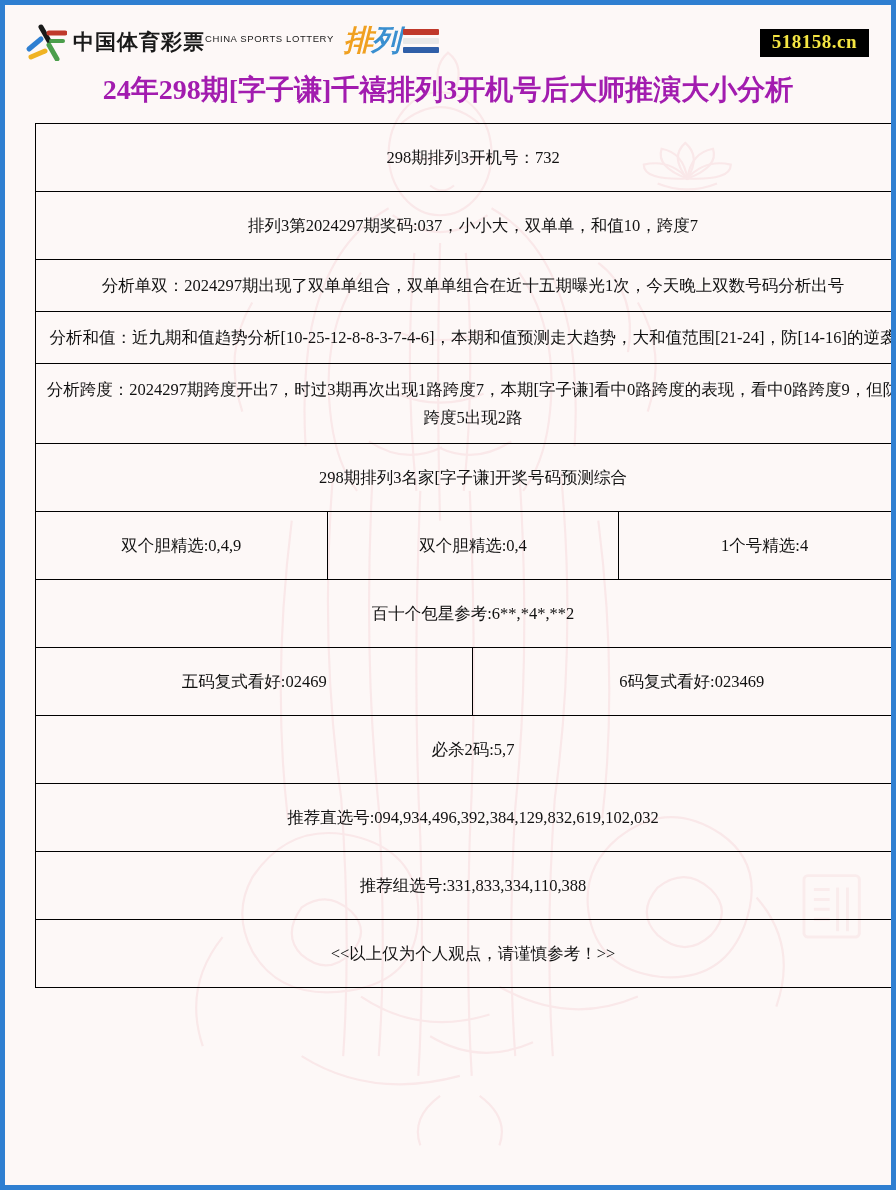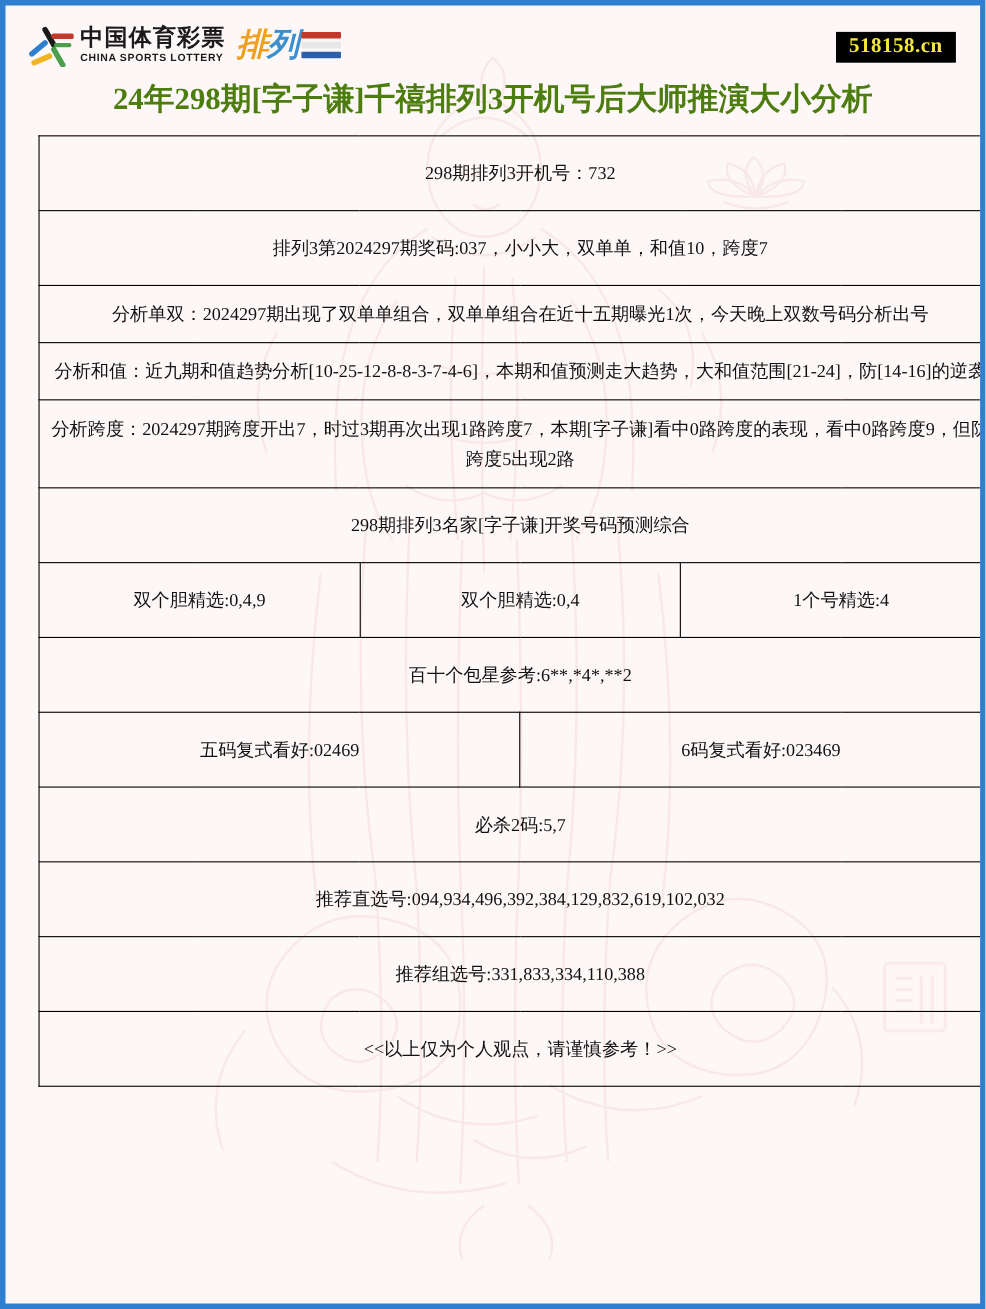--- a/index.html
+++ b/index.html
@@ -36,31 +36,31 @@
     padding: 8px 0 0 18px;
     display: flex;
     align-items: center;
   }
   .logo-wrap {
     display: flex;
     align-items: center;
     gap: 6px;
   }
   .logo-mark { width: 44px; height: 40px; flex: none; }
-  .logo-text { display: flex; flex-direction: column; line-height: 1; }
+  .logo-text { display: flex; flex-direction: row; line-height: 1; }
   .logo-cn {
     font-family: "Liberation Sans", "DejaVu Sans", sans-serif;
     font-weight: bold;
     font-size: 21px;
     color: #1a1a1a;
     letter-spacing: 1px;
   }
   .logo-en {
     font-family: "Liberation Sans", "DejaVu Sans", sans-serif;
-    font-weight: bold;
+    font-weight: normal;
     font-size: 9.5px;
     color: #1a1a1a;
     letter-spacing: 0.6px;
     margin-top: 3px;
   }
   .logo-pl3 {
     display: flex;
     align-items: center;
     margin-left: 4px;
   }
@@ -93,21 +93,21 @@
     line-height: 1.1;
   }
 
   .title {
     position: relative;
     z-index: 2;
     text-align: center;
     font-family: "Liberation Serif", "DejaVu Serif", serif;
     font-weight: bold;
     font-size: 28px;
-    color: #4d7c0f;
+    color: #a21caf;
     letter-spacing: 0px;
     margin: 2px 0 14px 0;
     white-space: nowrap;
   }
 
   .tbl-wrap {
     position: relative;
     z-index: 2;
     margin: 0 30px;
   }

